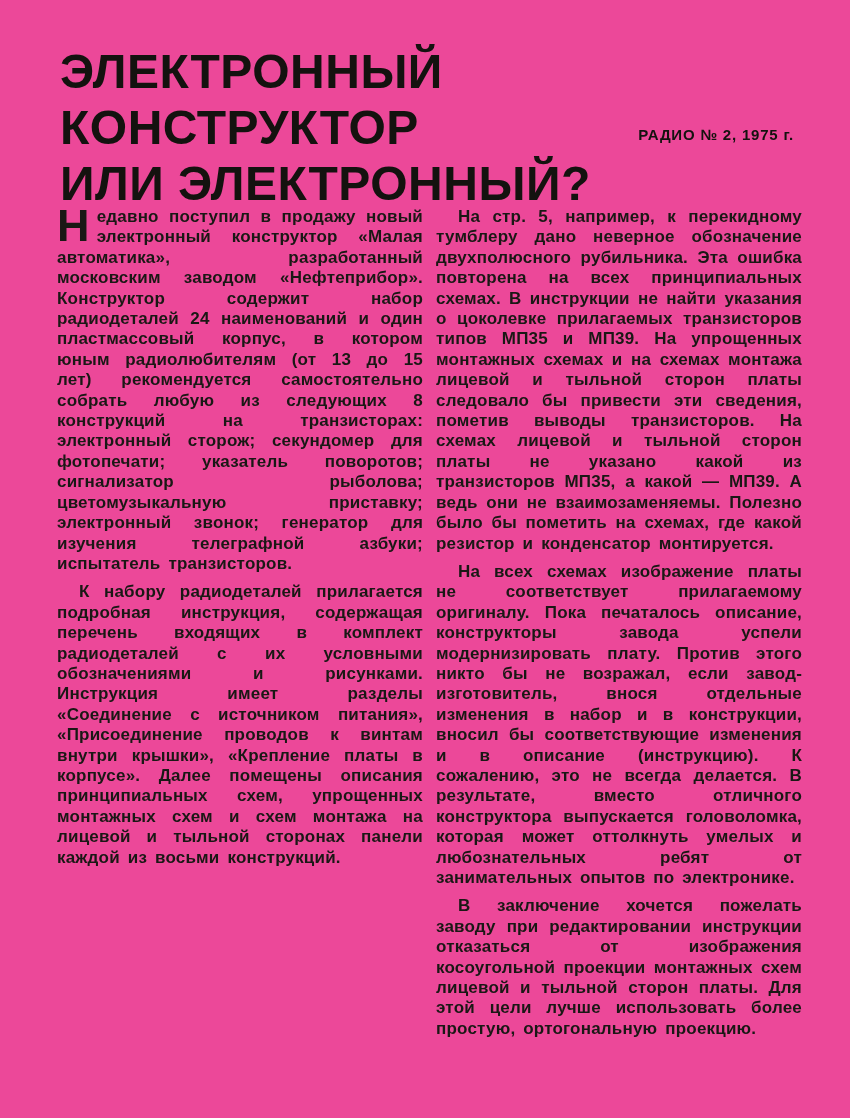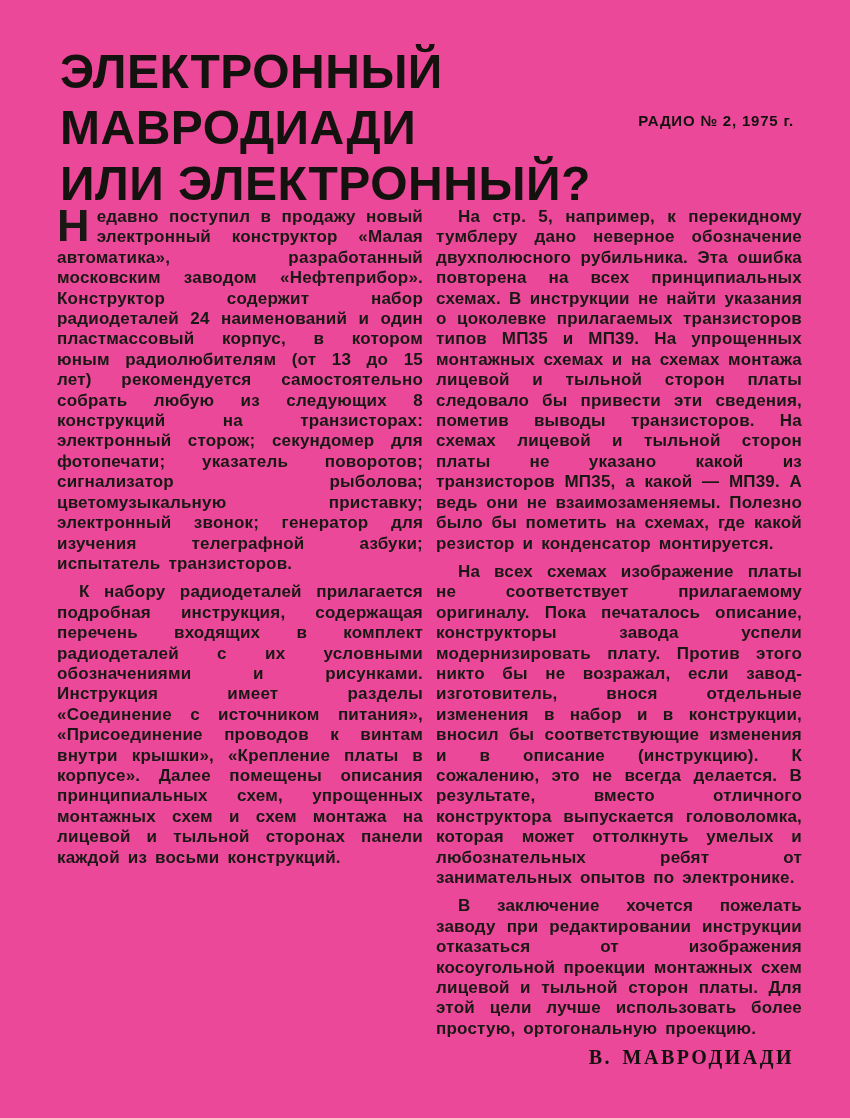--- a/index.html
+++ b/index.html
@@ -24,21 +24,21 @@
     top: 44px;
     font-size: 48px;
     line-height: 56px;
     font-weight: bold;
     letter-spacing: 0.5px;
     white-space: nowrap;
     color: #14120f;
   }
   .issue {
     position: absolute;
-    top: 112px;
+    top: 126px;
     right: 56px;
     font-size: 15px;
     font-weight: bold;
     letter-spacing: 0.8px;
     color: #14120f;
   }
   .columns {
     position: absolute;
     top: 207px;
     left: 57px;
@@ -82,35 +82,34 @@
     color: #14120f;
   }
 </style>
 </head>
 <body>
 
 <div class="page">
 
   <div class="title">
     <div>ЭЛЕКТРОННЫЙ</div>
-    <div>МАВРОДИАДИ</div>
+    <div>КОНСТРУКТОР</div>
     <div>ИЛИ ЭЛЕКТРОННЫЙ?</div>
   </div>
 
   <div class="issue">РАДИО № 2, 1975 г.</div>
 
   <div class="columns">
 
     <div class="col">
       <p class="first-para"><span class="dropcap">Н</span><span>едавно поступил в продажу новый электронный конструктор «Малая автоматика», разработанный московским заводом «Нефтеприбор». Конструктор содержит набор радиодеталей 24 наименований и один пластмассовый корпус, в котором юным радиолюбителям (от 13 до 15 лет) рекомендуется самостоятельно собрать любую из следующих 8 конструкций на транзисторах: электронный сторож; секундомер для фотопечати; указатель поворотов; сигнализатор рыболова; цветомузыкальную приставку; электронный звонок; генератор для изучения телеграфной азбуки; испытатель транзисторов.</span></p>
       <p>К набору радиодеталей прилагается подробная инструкция, содержащая перечень входящих в комплект радиодеталей с их условными обозначениями и рисунками. Инструкция имеет разделы «Соединение с источником питания», «Присоединение проводов к винтам внутри крышки», «Крепление платы в корпусе». Далее помещены описания принципиальных схем, упрощенных монтажных схем и схем монтажа на лицевой и тыльной сторонах панели каждой из восьми конструкций.</p>
     </div>
 
     <div class="col">
       <p>На стр. 5, например, к перекидному тумблеру дано неверное обозначение двухполюсного рубильника. Эта ошибка повторена на всех принципиальных схемах. В инструкции не найти указания о цоколевке прилагаемых транзисторов типов МП35 и МП39. На упрощенных монтажных схемах и на схемах монтажа лицевой и тыльной сторон платы следовало бы привести эти сведения, пометив выводы транзисторов. На схемах лицевой и тыльной сторон платы не указано какой из транзисторов МП35, а какой — МП39. А ведь они не взаимозаменяемы. Полезно было бы пометить на схемах, где какой резистор и конденсатор монтируется.</p>
       <p>На всех схемах изображение платы не соответствует прилагаемому оригиналу. Пока печаталось описание, конструкторы завода успели модернизировать плату. Против этого никто бы не возражал, если завод-изготовитель, внося отдельные изменения в набор и в конструкции, вносил бы соответствующие изменения и в описание (инструкцию). К сожалению, это не всегда делается. В результате, вместо отличного конструктора выпускается головоломка, которая может оттолкнуть умелых и любознательных ребят от занимательных опытов по электронике.</p>
       <p>В заключение хочется пожелать заводу при редактировании инструкции отказаться от изображения косоугольной проекции монтажных схем лицевой и тыльной сторон платы. Для этой цели лучше использовать более простую, ортогональную проекцию.</p>
-      <div class="author">В. МАВРОДИАДИ</div>
     </div>
 
   </div>
 
 </div>
 
 </body></html>

